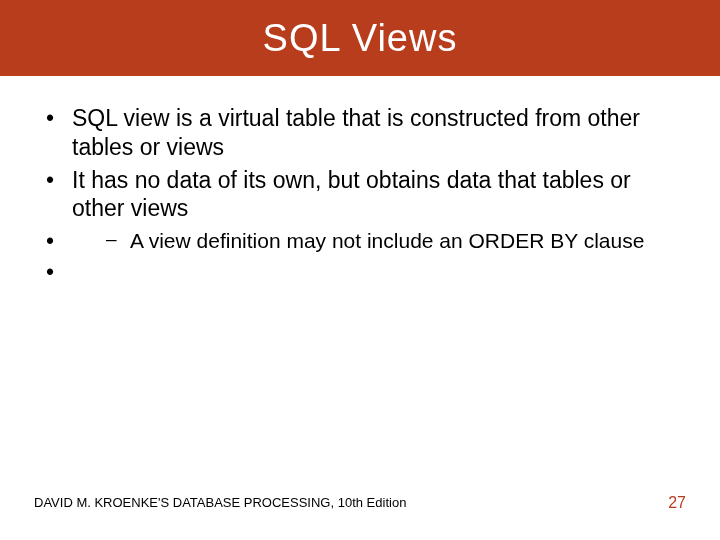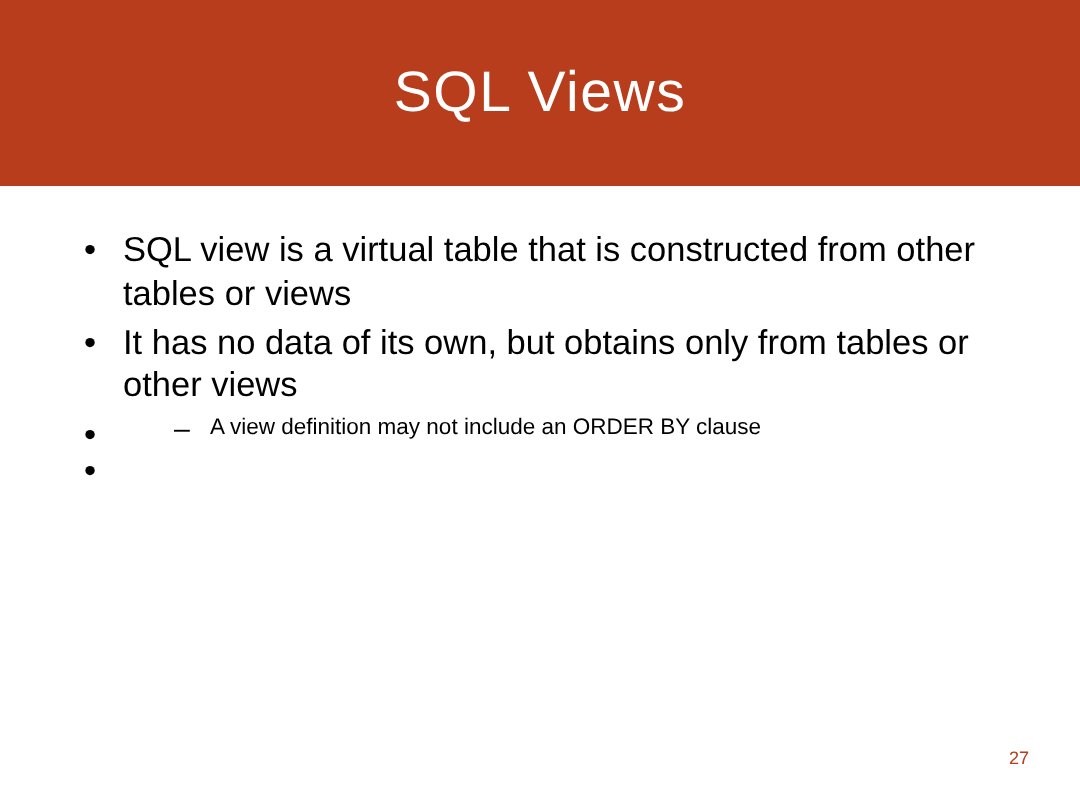--- a/index.html
+++ b/index.html
@@ -1,50 +1,51 @@
 <!DOCTYPE html>
 <html><head>
 <meta charset="utf-8">
 <style>
   * { margin: 0; padding: 0; box-sizing: border-box; }
   html, body { width: 720px; height: 540px; font-family: Arial, Helvetica, sans-serif; background: #fff; color: #000; }
   .slide { width: 720px; height: 540px; position: relative; }
-  .title-bar { background: #B73D1C; height: 124px; width: 100%; display: flex; align-items: center; justify-content: center; }
+  .title-bar { background: #B73D1C; height: 76px; width: 100%; display: flex; align-items: center; justify-content: center; }
   .title-text { color: #fff; font-size: 38px; font-weight: 400; letter-spacing: 1px; }
-  .content { padding: 28px 34px 0 48px; }
+  .content { padding: 28px 34px 0 38px; }
   ul.bullets { list-style: none; }
   ul.bullets > li { position: relative; padding-left: 34px; font-size: 23px; line-height: 1.25; margin-bottom: 4px; }
   ul.bullets > li::before { content: "•"; position: absolute; left: 8px; top: 0; font-size: 23px; }
   ul.sub { list-style: none; margin-top: 2px; }
-  ul.sub > li { position: relative; padding-left: 58px; font-size: 15px; line-height: 1.3; margin-bottom: 4px; }
+  ul.sub > li { position: relative; padding-left: 58px; font-size: 21px; line-height: 1.3; margin-bottom: 4px; }
   ul.sub > li::before { content: "–"; position: absolute; left: 34px; top: 0; font-size: 19px; }
   .footer { position: absolute; bottom: 28px; left: 34px; right: 34px; display: flex; justify-content: space-between; align-items: flex-end; }
   .footer-left { font-size: 13px; line-height: 1.3; }
-  .footer-right { font-size: 12px; color: #B73D1C; }
+  .footer-right { font-size: 16px; color: #B73D1C; }
 </style>
 </head>
 <body>
 
 <div class="slide">
   <div class="title-bar">
     <div class="title-text">SQL Views</div>
   </div>
 
   <div class="content">
     <ul class="bullets">
       <li>SQL view is a virtual table that is constructed from other tables or views</li>
-      <li>It has no data of its own, but obtains only from tables or other views</li>
+      <li>It has no data of its own, but obtains data that tables or other views</li>
       <li>
         <ul class="sub">
           <li>A view definition may not include an ORDER BY clause</li>
         </ul>
       </li>
       <li>
       </li>
     </ul>
   </div>
 
   <div class="footer">
     <div class="footer-left">
+      <div>DAVID M. KROENKE'S DATABASE PROCESSING, 10th Edition</div>
     </div>
     <div class="footer-right">27</div>
   </div>
 </div>
 
 </body></html>

